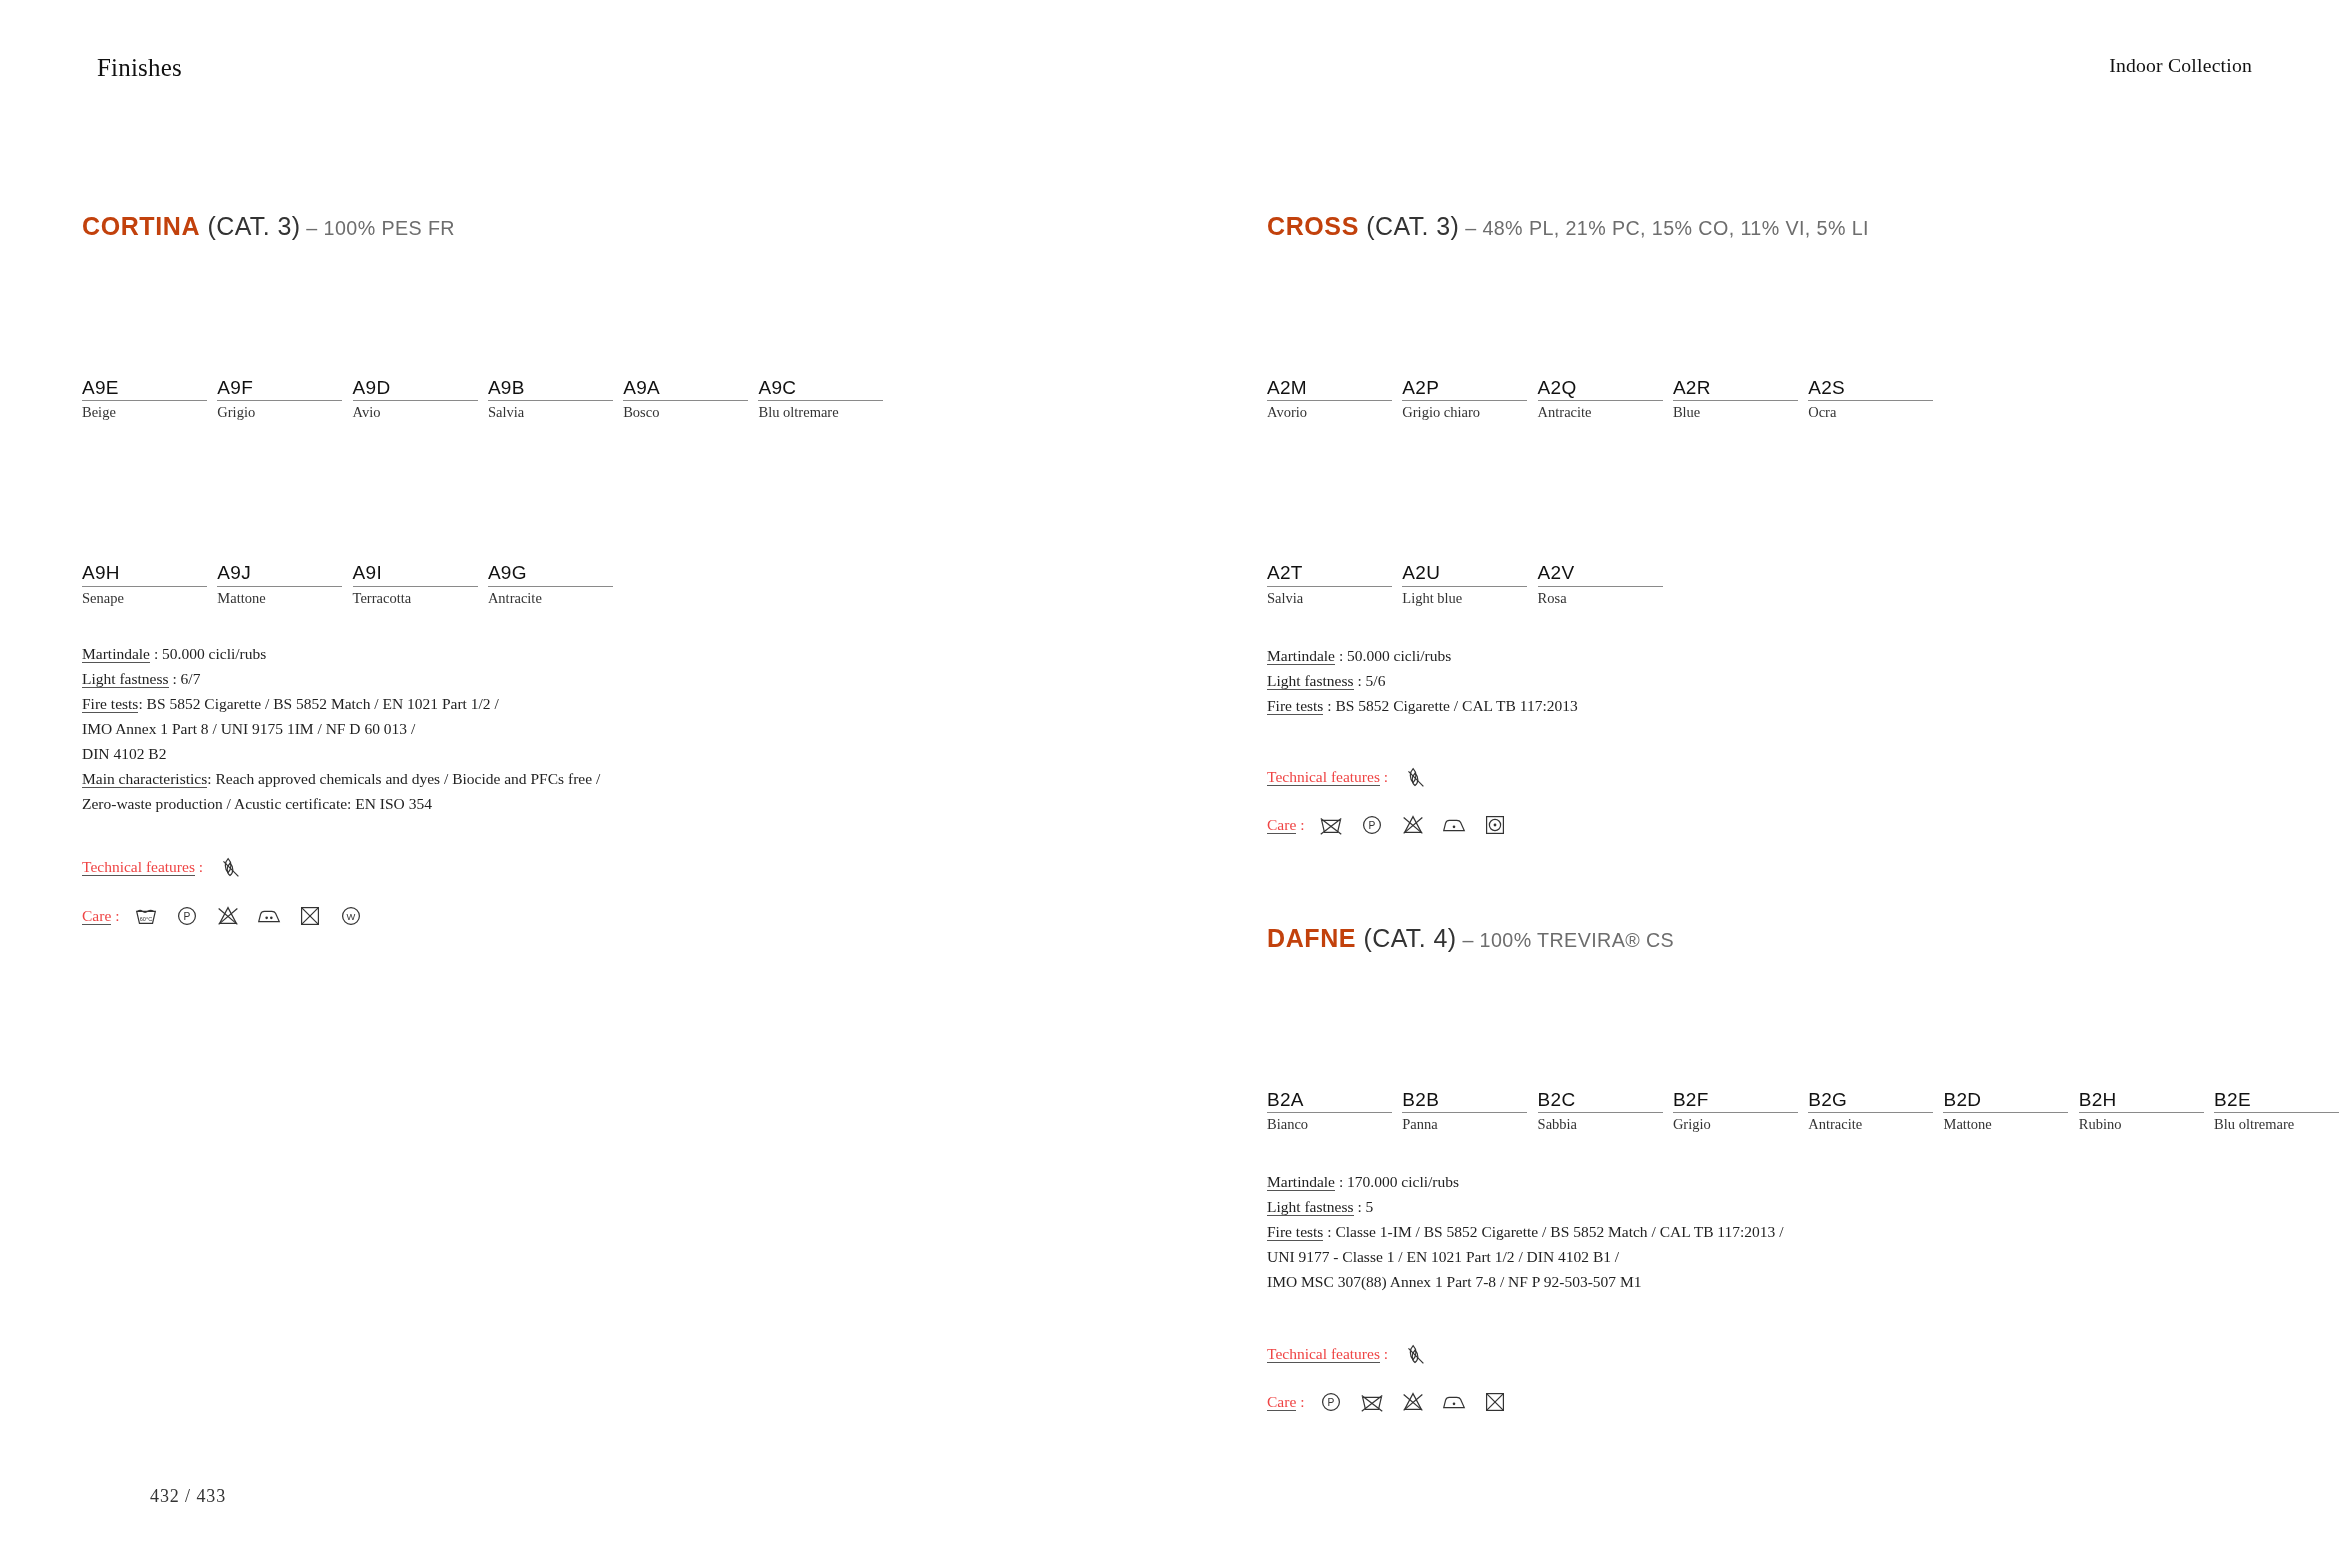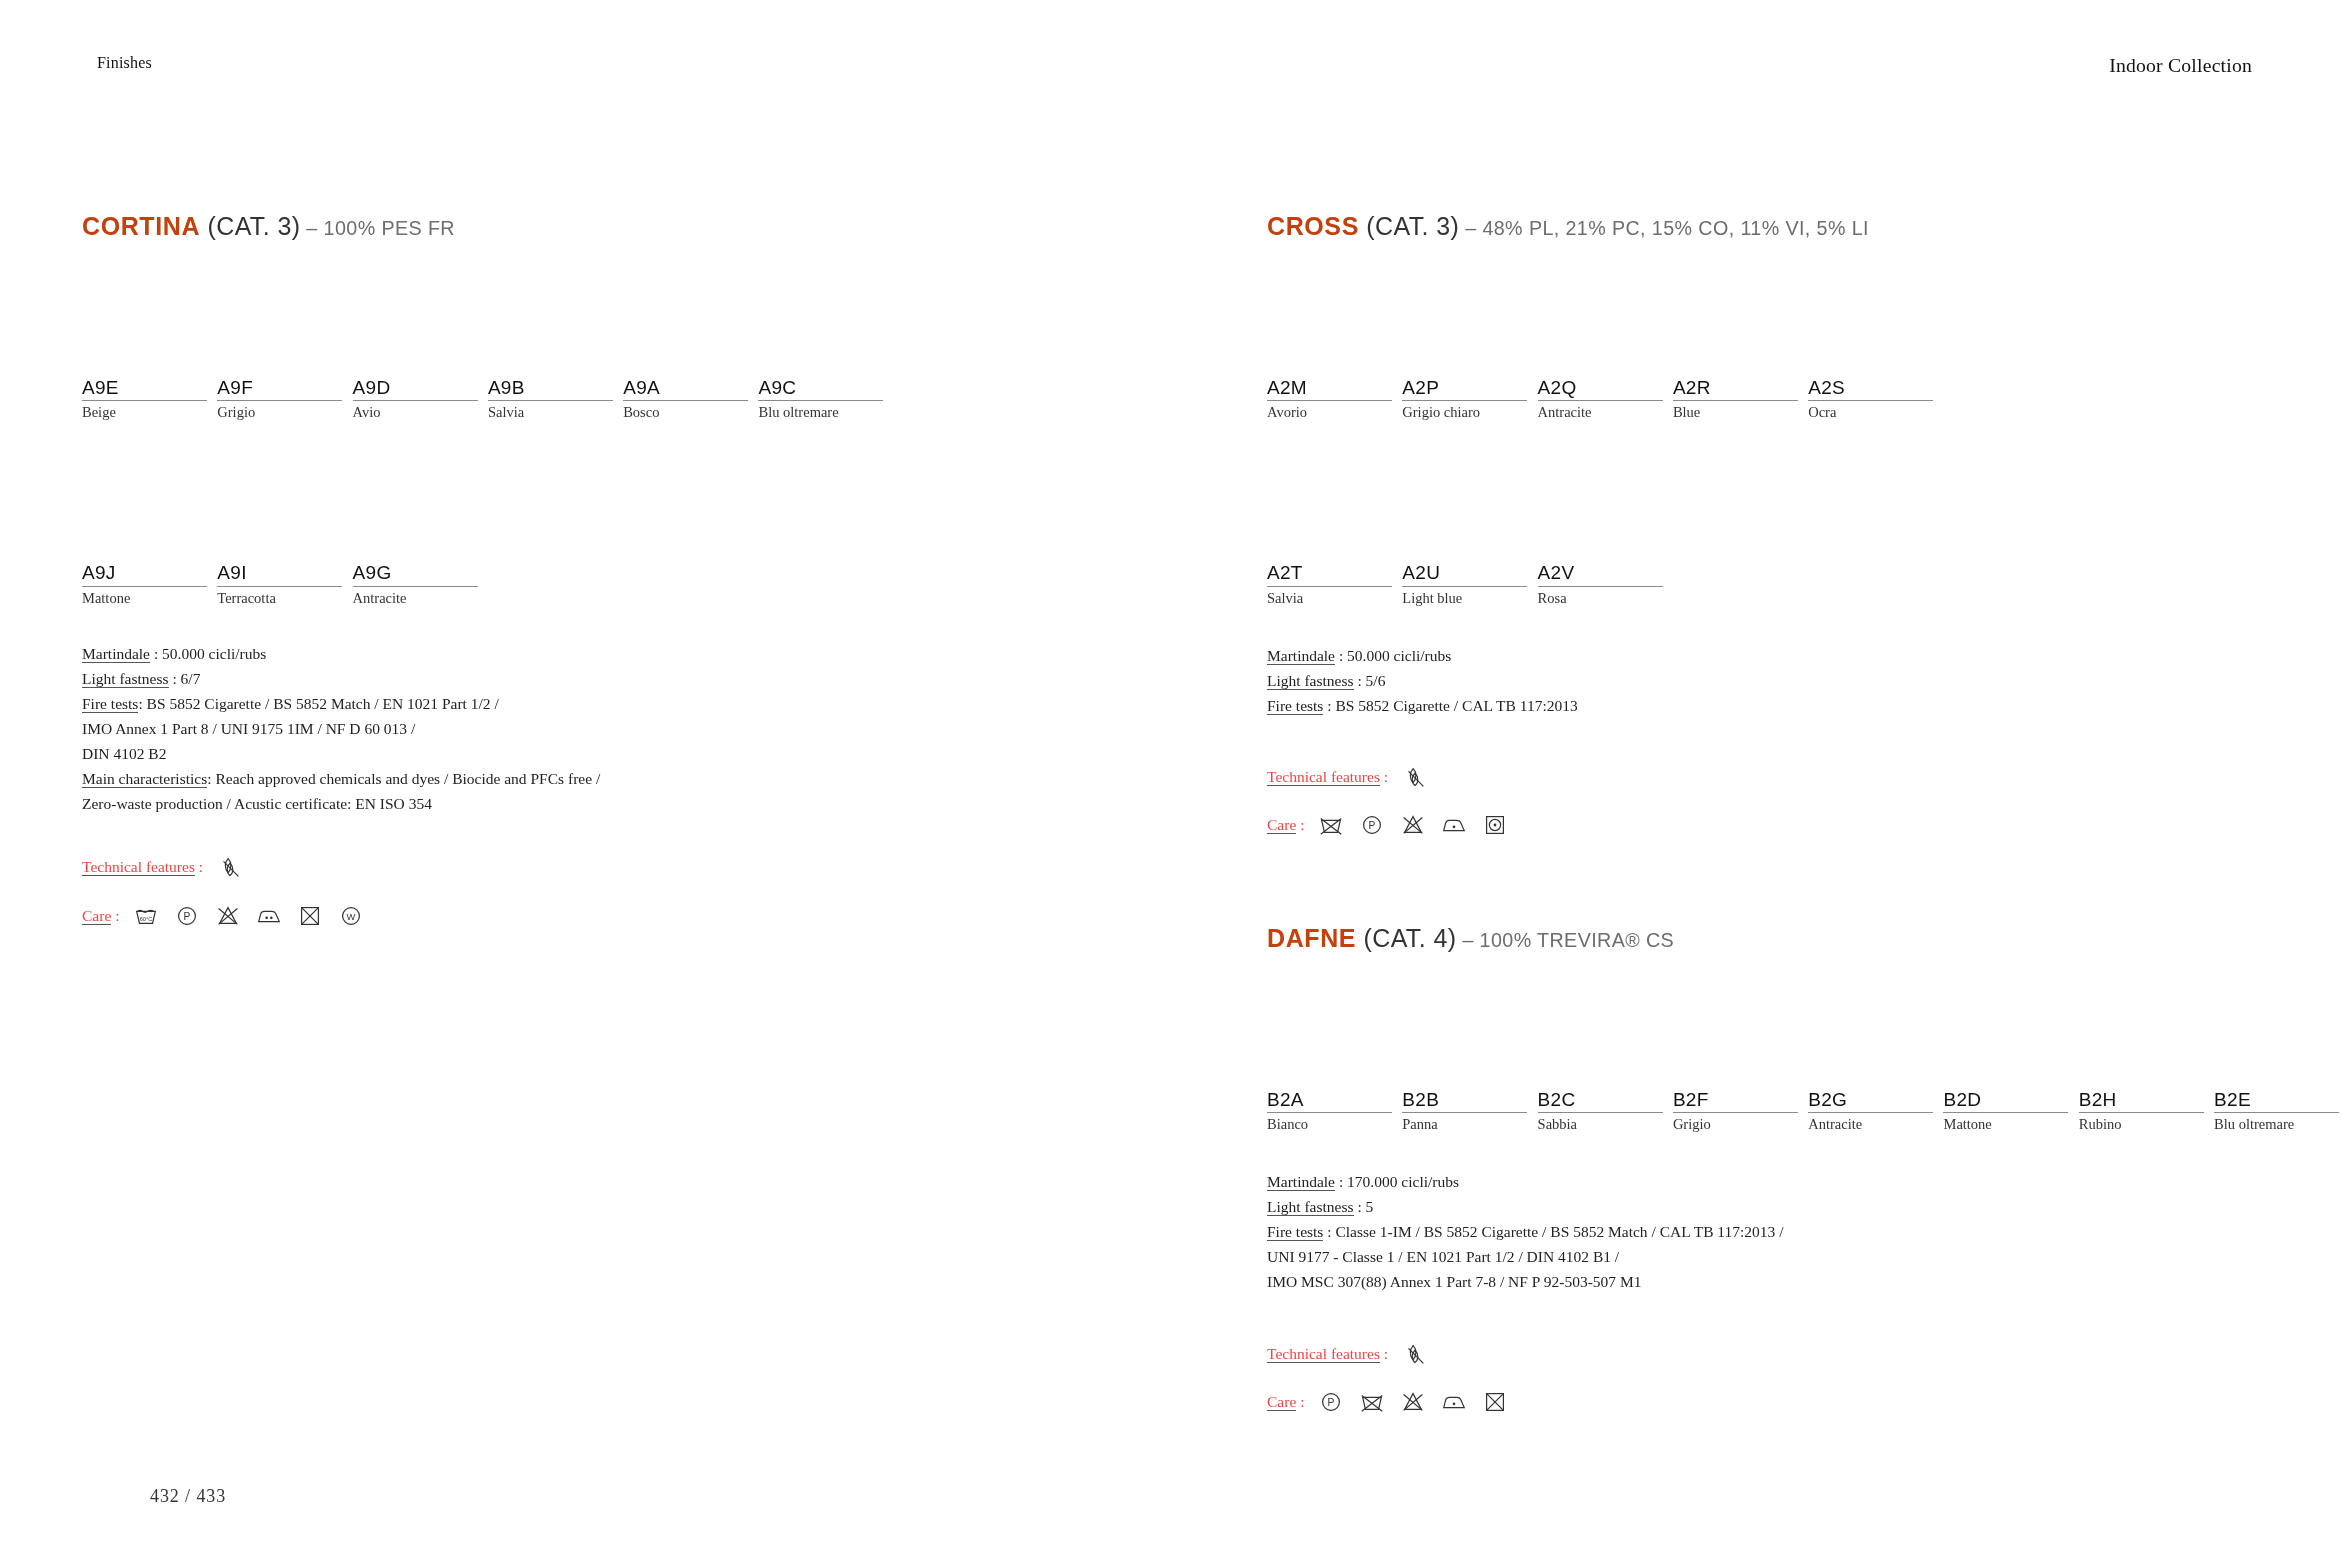--- a/index.html
+++ b/index.html
@@ -21,21 +21,21 @@
     position: absolute;
     top: 54px;
     left: 0;
     width: 2342px;
     height: 28px;
   }
   .page-header .hdr-left {
     position: absolute;
     left: 97px;
     top: 0;
-    font-size: 16px;
+    font-size: 25px;
     letter-spacing: 0.2px;
     color: #111;
   }
   .page-header .hdr-right {
     position: absolute;
     right: 90px;
     top: 0;
     font-size: 19.7px;
     letter-spacing: 0.2px;
     color: #111;
@@ -221,20 +221,29 @@
             <div class="swatch-name">Blu oltremare</div>
           </div>
         </div>
       </div>
       <div class="swatch-row" style="margin-top:20.6px">
         <div class="swatch-cell">
           <div class="swatch-chip">
             <div class="tex" style="background-blend-mode: normal;"></div>
           </div>
           <div class="swatch-meta">
+            <div class="swatch-code">A9H</div>
+            <div class="swatch-name">Senape</div>
+          </div>
+        </div>
+        <div class="swatch-cell">
+          <div class="swatch-chip">
+            <div class="tex" style="background-blend-mode: normal;"></div>
+          </div>
+          <div class="swatch-meta">
             <div class="swatch-code">A9J</div>
             <div class="swatch-name">Mattone</div>
           </div>
         </div>
         <div class="swatch-cell">
           <div class="swatch-chip">
             <div class="tex" style="background-blend-mode: normal;"></div>
           </div>
           <div class="swatch-meta">
             <div class="swatch-code">A9I</div>

